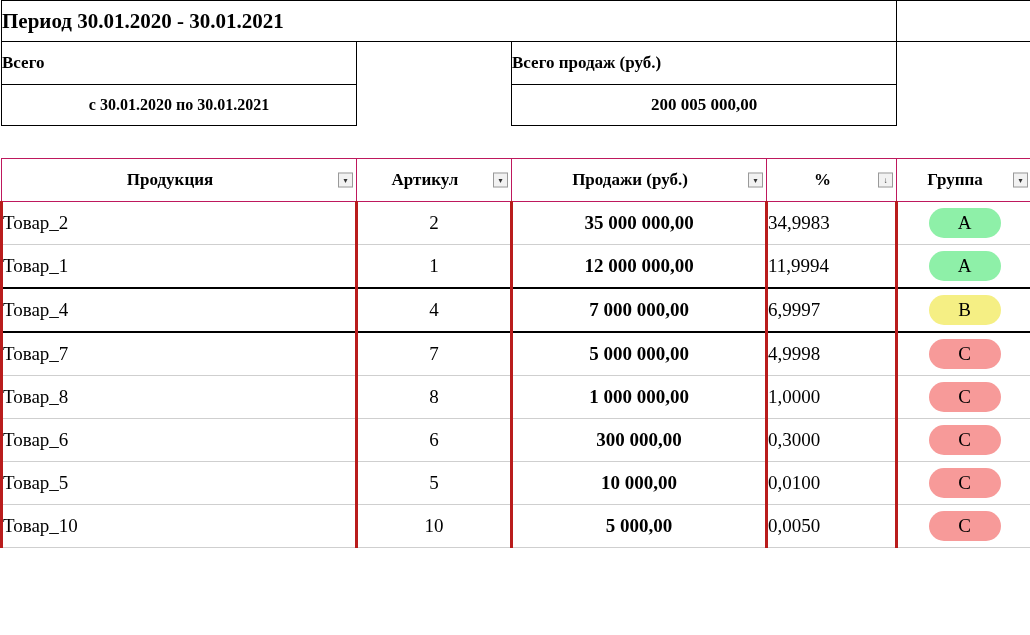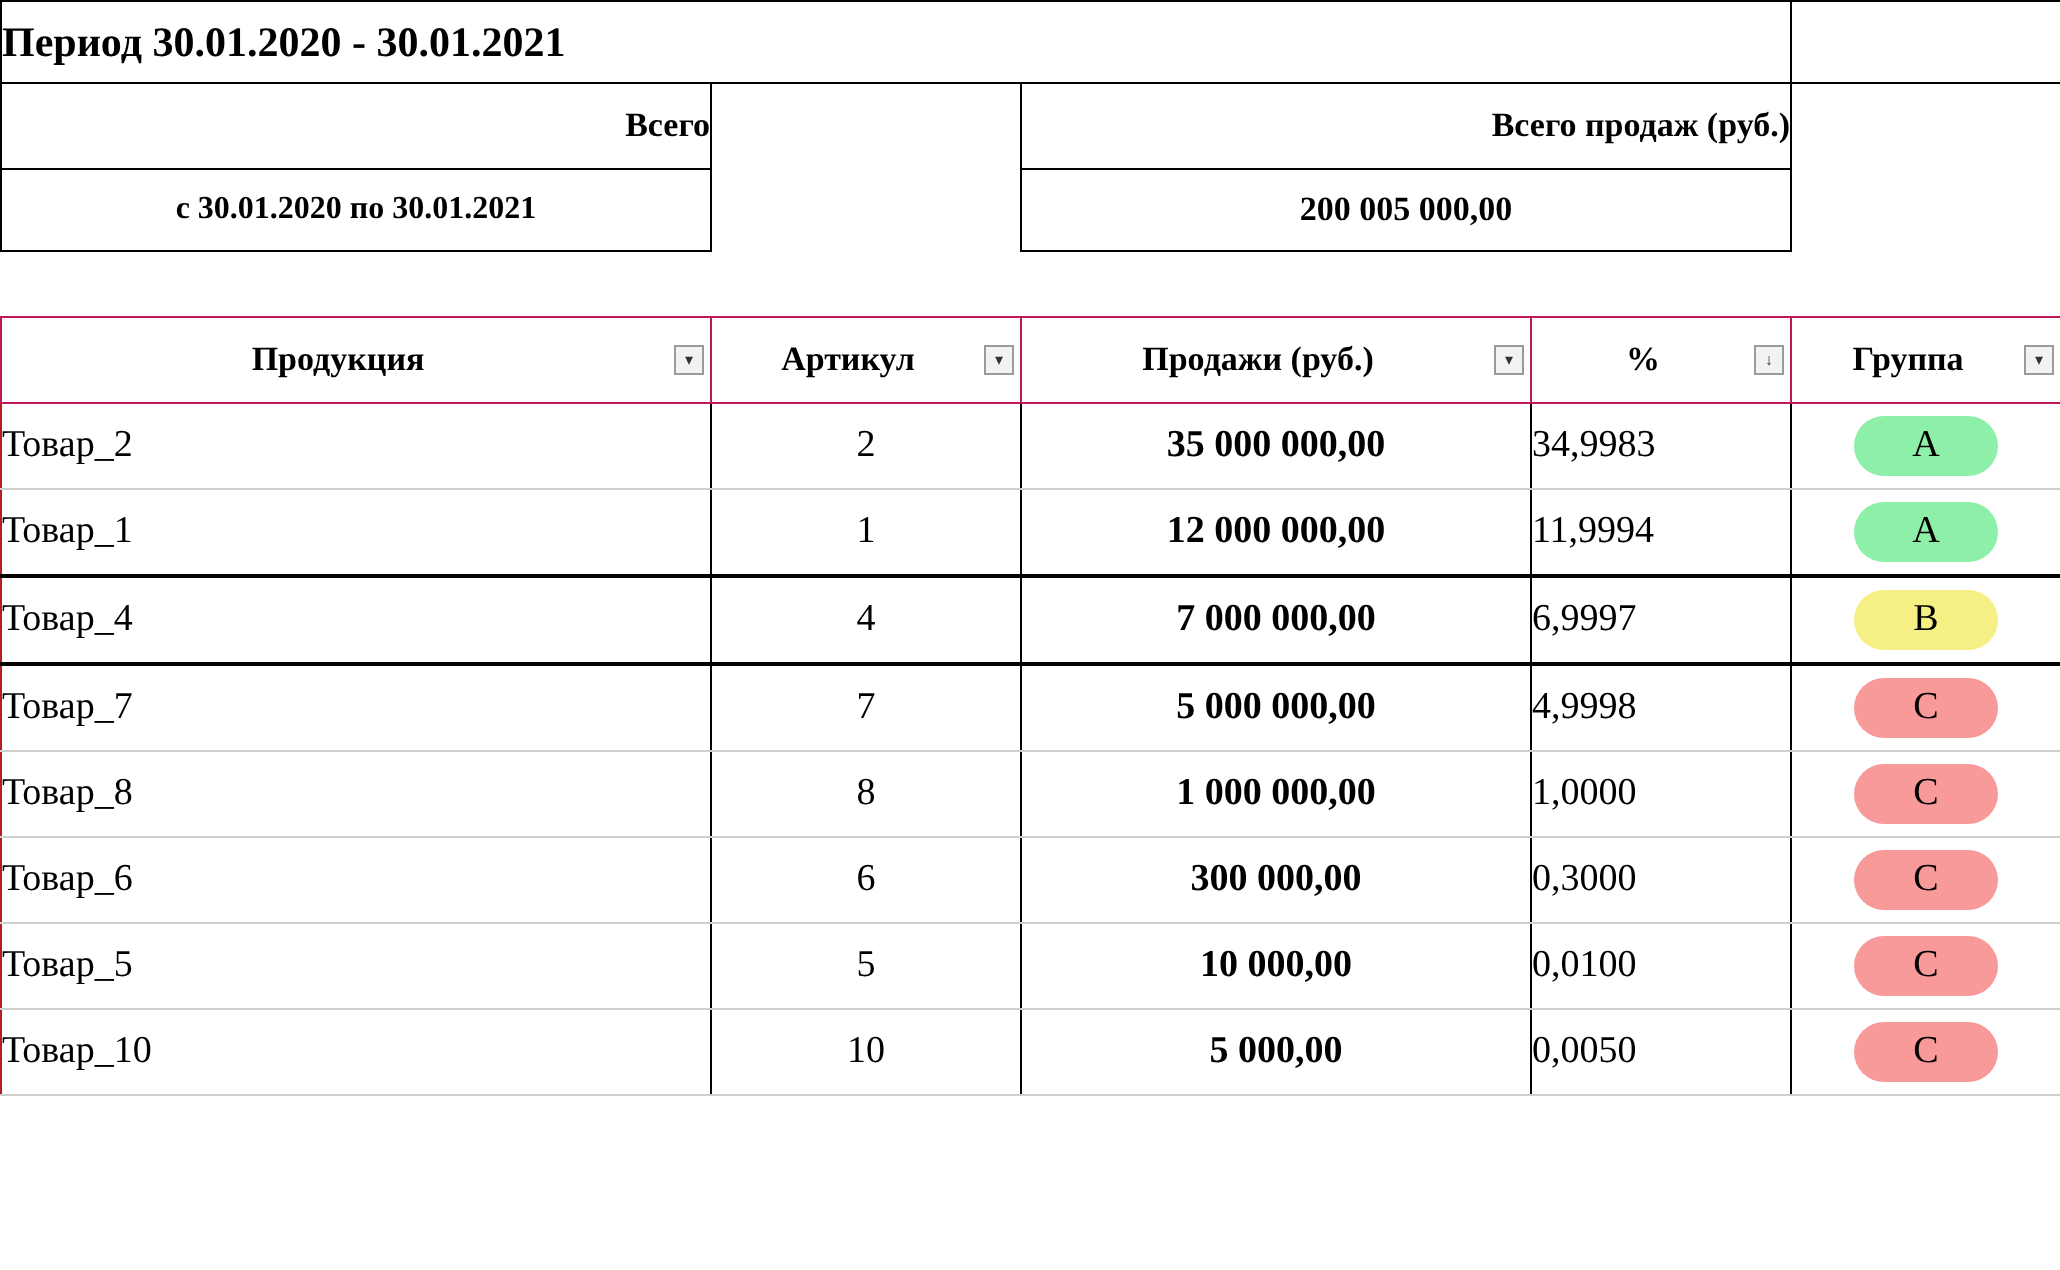--- a/index.html
+++ b/index.html
@@ -52,21 +52,21 @@
     border-bottom: 1px solid #000;
     border-right: 1px solid #000;
   }
   .blank { border: none; }
 
   .sum-head-row td { height: 42px; }
   .sum-val-row td { height: 40px; }
 
   .boxed {
     border: 1px solid #000;
-    text-align: right;
+    text-align: left;
     font-weight: bold;
     font-size: 17px;
   }
   .boxed-left {
     border: 1px solid #000;
     text-align: center;
     font-weight: bold;
     font-size: 16px;
     margin-top: 13px;
   }
@@ -105,21 +105,21 @@
     line-height: 13px;
     text-align: center;
     color: #333;
     font-family: "Liberation Sans", sans-serif;
     font-weight: normal;
   }
 
   
   .data-row td {
     height: 42px;
-    border-left: 1px solid #b91c1c;
+    border-left: 3px solid #b91c1c;
     border-right: 1px solid #000;
     border-bottom: 1px solid #cfcfcf;
     font-size: 19px;
   }
   .data-row.group-end td {
     border-bottom: 2px solid #000;
   }
   .cell-name {
     text-align: left;
     padding-left: 8px;

